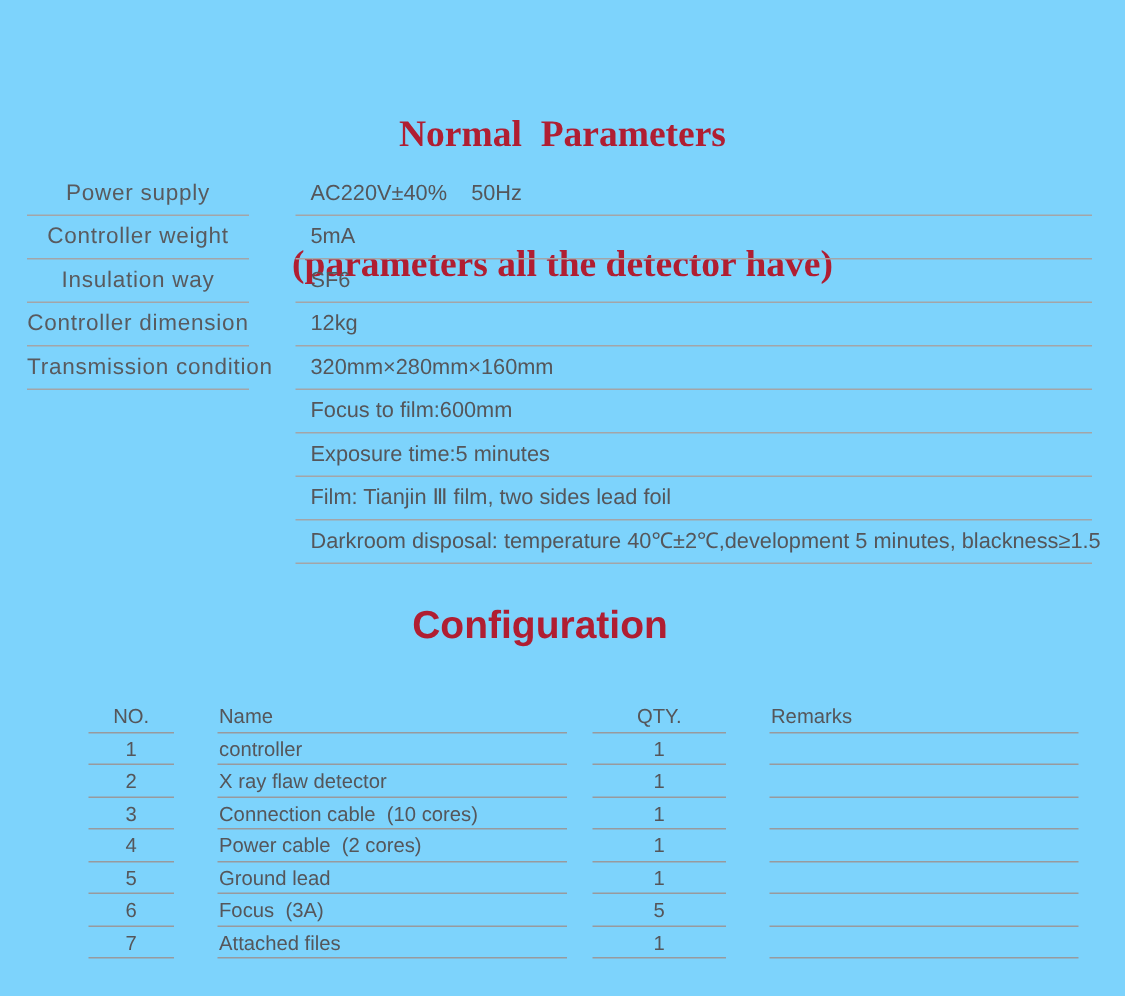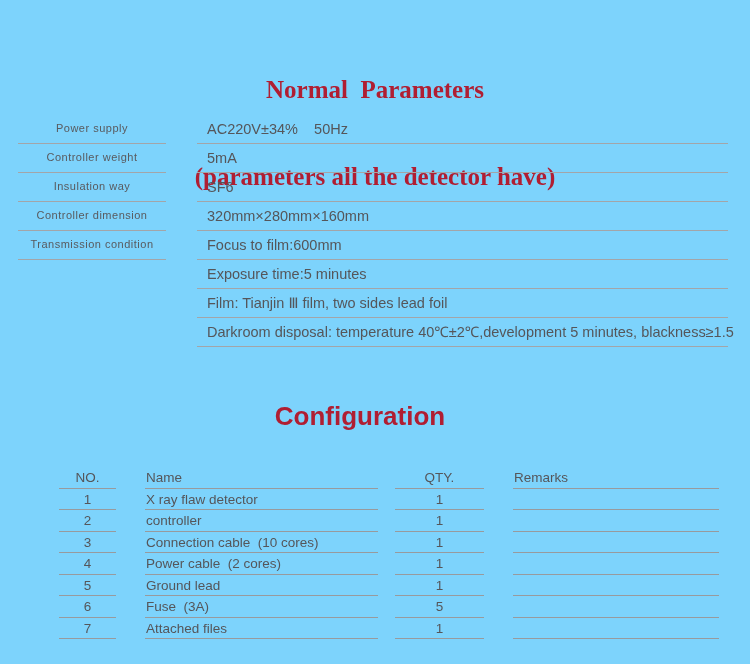--- a/index.html
+++ b/index.html
@@ -33,21 +33,21 @@
     white-space:pre;
   }
 
   
   .param-table{position:absolute;top:115px;left:0;width:750px;}
   .param-labels{position:absolute;left:18px;top:0;width:148px;}
   .param-label-row{
     height:28px;line-height:27px;
     border-bottom:1px solid #a3a5a8;
     text-align:center;
-    font-size:11px;
+    font-size:15px;
     letter-spacing:0.5px;
     color:#595a5e;
     white-space:pre;
   }
   .param-values{position:absolute;left:197px;top:0;width:531px;}
   .param-value-row{
     height:28px;line-height:28px;
     border-bottom:1px solid #a3a5a8;
     padding-left:10px;
     font-size:14.5px;
@@ -88,23 +88,24 @@
 
   <div class="param-table">
     <div class="param-labels">
       <div class="param-label-row">Power supply</div>
       <div class="param-label-row">Controller weight</div>
       <div class="param-label-row">Insulation way</div>
       <div class="param-label-row">Controller dimension</div>
       <div class="param-label-row">Transmission condition</div>
     </div>
     <div class="param-values">
-      <div class="param-value-row">AC220V±34%    50Hz</div>
+      <div class="param-value-row">AC220V±40%    50Hz</div>
       <div class="param-value-row">5mA</div>
       <div class="param-value-row">SF6</div>
+      <div class="param-value-row">12kg</div>
       <div class="param-value-row">320mm×280mm×160mm</div>
       <div class="param-value-row">Focus to film:600mm</div>
       <div class="param-value-row">Exposure time:5 minutes</div>
       <div class="param-value-row">Film: Tianjin Ⅲ film, two sides lead foil</div>
       <div class="param-value-row">Darkroom disposal: temperature 40℃±2℃,development 5 minutes, blackness≥1.5</div>
     </div>
   </div>
 
   <div class="config-title">Configuration</div>
 
@@ -116,26 +117,26 @@
       <div class="ctable-cell">2</div>
       <div class="ctable-cell">3</div>
       <div class="ctable-cell">4</div>
       <div class="ctable-cell">5</div>
       <div class="ctable-cell">6</div>
       <div class="ctable-cell">7</div>
     </div>
 
     <div class="ctable-col col-name">
       <div class="ctable-cell">Name</div>
+      <div class="ctable-cell">controller</div>
       <div class="ctable-cell">X ray flaw detector</div>
-      <div class="ctable-cell">controller</div>
       <div class="ctable-cell">Connection cable  (10 cores)</div>
       <div class="ctable-cell">Power cable  (2 cores)</div>
       <div class="ctable-cell">Ground lead</div>
-      <div class="ctable-cell">Fuse  (3A)</div>
+      <div class="ctable-cell">Focus  (3A)</div>
       <div class="ctable-cell">Attached files</div>
     </div>
 
     <div class="ctable-col col-qty">
       <div class="ctable-cell">QTY.</div>
       <div class="ctable-cell">1</div>
       <div class="ctable-cell">1</div>
       <div class="ctable-cell">1</div>
       <div class="ctable-cell">1</div>
       <div class="ctable-cell">1</div>

